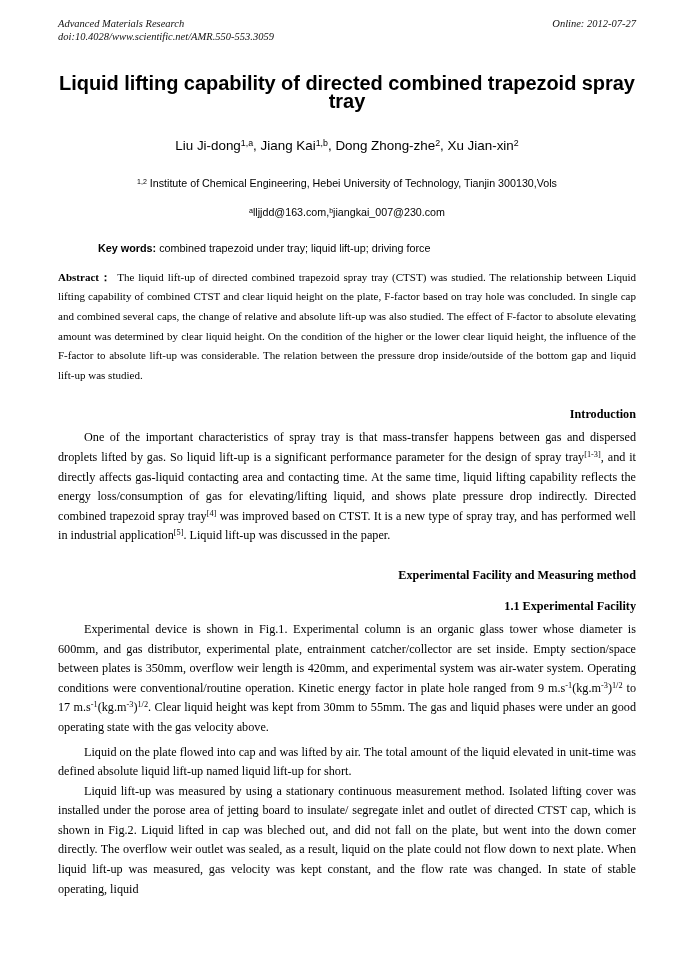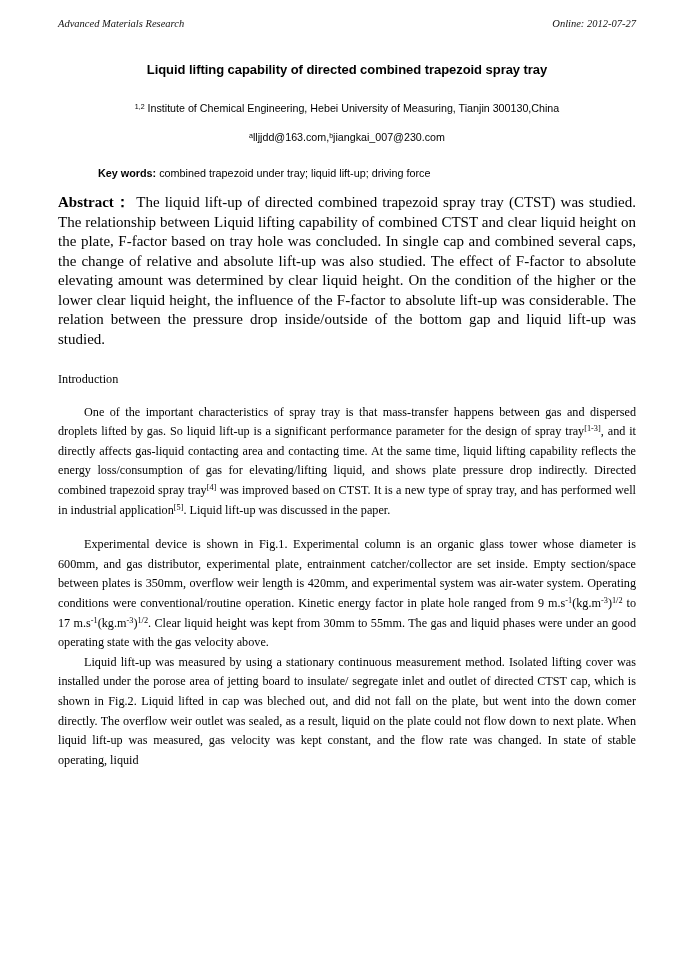--- a/index.html
+++ b/index.html
@@ -37,21 +37,21 @@
     display: flex;
     justify-content: space-between;
     align-items: baseline;
   }
   .jheader-line { white-space: nowrap; }
 
   
   .title {
     font-family: "Liberation Sans", sans-serif;
     font-weight: bold;
-    font-size: 13px;
+    font-size: 20px;
     line-height: 18px;
     text-align: center;
     margin-top: 30px;
     letter-spacing: -0.05px;
   }
 
   
   .authors {
     font-family: "Liberation Sans", sans-serif;
     font-size: 13.4px;
@@ -87,83 +87,91 @@
     font-family: "Liberation Sans", sans-serif;
     font-size: 10.8px;
     line-height: 14px;
     margin-top: 22px;
   }
   .keywords .kw-label { font-weight: bold; padding-left: 40px; }
 
   
   .abstract {
     font-family: "Liberation Serif", serif;
-    font-size: 15px;
+    font-size: 11px;
     line-height: 19.6px;
     text-align: justify;
     text-justify: inter-word;
     margin-top: 13px;
   }
   .abstract .ab-label {
     font-weight: bold;
   }
   .abstract .ab-label-gap { display: inline-block; width: 5px; }
 
   .sec-head {
     font-family: "Liberation Serif", serif;
-    font-weight: normal;
+    font-weight: bold;
     font-size: 12.2px;
     line-height: 17px;
     margin-top: 21px;
+    text-align: right;
   }
   .sec-head.tight { margin-top: 14px; }
 
   p.body {
     font-family: "Liberation Serif", serif;
     font-size: 12.2px;
     line-height: 19.6px;
     text-align: justify;
     text-justify: inter-word;
     margin: 0;
   }
-  p.body.first { margin-top: 15px; }
+  p.body.first { margin-top: 5px; }
   p.body.indent { text-indent: 26px; }
 
   .body sup, .abstract sup {
     font-size: 0.68em;
     vertical-align: 0.45em;
     line-height: 0;
   }
   
   .nostretch { text-align-last: left; }
 </style>
 </head>
 <body>
 
 <div class="page">
 
   <div class="jheader">
     <div class="jheader-top">
       <span class="jheader-line">Advanced Materials Research</span>
       <span class="jheader-line">Online: 2012-07-27</span>
     </div>
+    <div class="jheader-line">doi:10.4028/www.scientific.net/AMR.550-553.3059</div>
   </div>
 
   <div class="title">Liquid lifting capability of directed combined trapezoid spray tray</div>
 
+  <div class="authors">
+    <span><span>Liu Ji-dong</span><sup>1,a</sup><span>, </span></span><span><span>Jiang Kai</span><sup>1,b</sup><span>, </span></span><span><span>Dong Zhong-zhe</span><sup>2</sup><span>, </span></span><span><span>Xu Jian-xin</span><sup>2</sup></span>
+  </div>
 
-  <div class="affil"><sup>1,2</sup><span> Institute of Chemical Engineering, Hebei University of Measuring, Tianjin 300130,China</span></div>
+  <div class="affil"><sup>1,2</sup><span> Institute of Chemical Engineering, Hebei University of Technology, Tianjin 300130,Vols</span></div>
 
   <div class="emails"><sup>a</sup><span>lljjdd@163.com</span><span>,</span><sup>b</sup><span>jiangkai_007@230.com</span></div>
 
   <div class="keywords"><span class="kw-label">Key words:</span><span> combined trapezoid under tray; liquid lift-up; driving force</span></div>
 
   <div class="abstract"><span class="ab-label">Abstract：</span><span class="ab-label-gap"></span><span>The liquid lift-up of directed combined trapezoid spray tray (CTST) was studied. The relationship between Liquid lifting capability of combined CTST and clear liquid height on the plate, F-factor based on tray hole was concluded. In single cap and combined several caps, the change of relative and absolute lift-up was also studied. The effect of F-factor to absolute elevating amount was determined by clear liquid height. On the condition of the higher or the lower clear liquid height, the influence of the F-factor to absolute lift-up was considerable. The relation between the pressure drop inside/outside of the bottom gap and liquid lift-up was studied.</span></div>
 
   <div class="sec-head">Introduction</div>
   <p class="body indent first nostretch"><span>One of the important characteristics of spray tray is that mass-transfer happens between gas and dispersed droplets lifted by gas. So liquid lift-up is a significant performance parameter for the design of spray tray</span><sup>[1-3]</sup><span>, and it directly affects gas-liquid contacting area and contacting time. At the same time, liquid lifting capability reflects the energy loss/consumption of gas for elevating/lifting liquid, and shows plate pressure drop indirectly. Directed combined trapezoid spray tray</span><sup>[4]</sup><span> was improved based on CTST. It is a new type of spray tray, and has performed well in industrial application</span><sup>[5]</sup><span>. Liquid lift-up was discussed in the paper.</span></p>
 
+  <div class="sec-head">Experimental Facility and Measuring method</div>
 
+  <div class="sec-head tight">1.1 Experimental Facility</div>
   <p class="body indent first nostretch"><span>Experimental device is shown in Fig.1. Experimental column is an organic glass tower whose diameter is 600mm, and gas distributor, experimental plate, entrainment catcher/collector are set inside. Empty section/space between plates is 350mm, overflow weir length is 420mm, and experimental system was air-water system. Operating conditions were conventional/routine operation. Kinetic energy factor in plate hole ranged from 9 m.s</span><sup>-1</sup><span>(kg.m</span><sup>-3</sup><span>)</span><sup>1/2</sup><span> to 17 m.s</span><sup>-1</sup><span>(kg.m</span><sup>-3</sup><span>)</span><sup>1/2</sup><span>. Clear liquid height was kept from 30mm to 55mm. The gas and liquid phases were under an good operating state with the gas velocity above.</span></p>
 
+  <p class="body indent first nostretch">Liquid on the plate flowed into cap and was lifted by air. The total amount of the liquid elevated in unit-time was defined absolute liquid lift-up named liquid lift-up for short.</p>
   <p class="body indent">Liquid lift-up was measured by using a stationary continuous measurement method. Isolated lifting cover was installed under the porose area of jetting board to insulate/ segregate inlet and outlet of directed CTST cap, which is shown in Fig.2. Liquid lifted in cap was bleched out, and did not fall on the plate, but went into the down comer directly. The overflow weir outlet was sealed, as a result, liquid on the plate could not flow down to next plate. When liquid lift-up was measured, gas velocity was kept constant, and the flow rate was changed. In state of stable operating, liquid</p>
 
 </div>
 
 </body></html>

